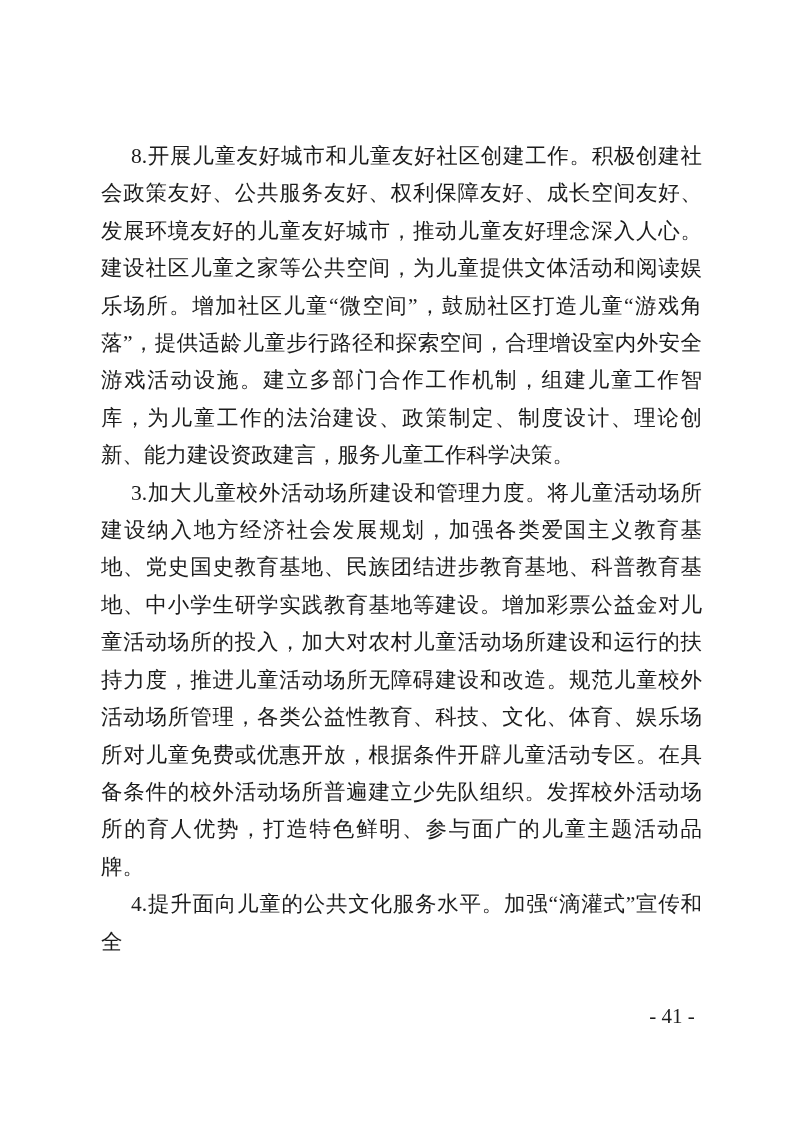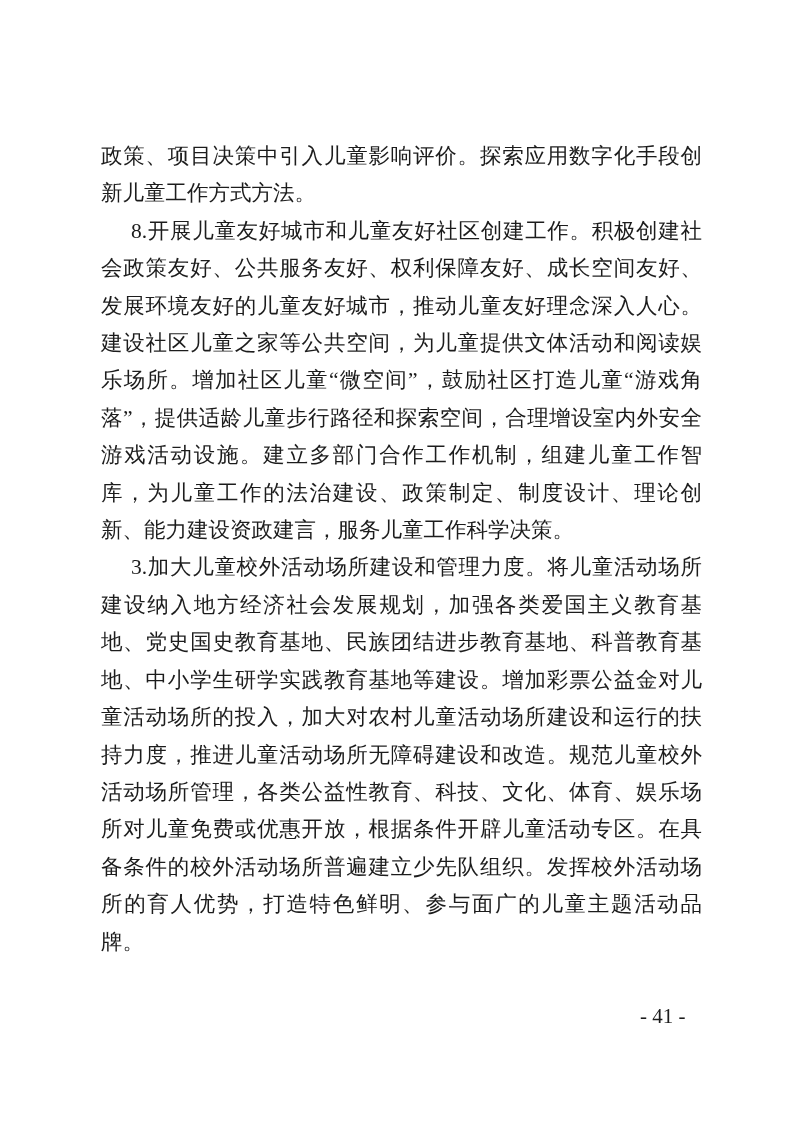--- a/index.html
+++ b/index.html
@@ -31,29 +31,29 @@
     margin: 0;
   }
   .para.indent {
     text-indent: 30px;
   }
   .page-number {
     position: absolute;
     left: 640px;
     top: 1004px;
     width: 64px;
-    text-align: left;
+    text-align: center;
     font-size: 21px;
     color: #1c1c1c;
     white-space: nowrap;
   }
 </style>
 </head>
 <body>
 
 <div class="page">
   <div class="body-text">
-    <p class="para">政策、项目决策中引入儿童影响评价。探索应用数字化手段创新儿童工作方式方法。</p>
     <p class="para indent">8.开展儿童友好城市和儿童友好社区创建工作。积极创建社会政策友好、公共服务友好、权利保障友好、成长空间友好、发展环境友好的儿童友好城市，推动儿童友好理念深入人心。建设社区儿童之家等公共空间，为儿童提供文体活动和阅读娱乐场所。增加社区儿童“微空间”，鼓励社区打造儿童“游戏角落”，提供适龄儿童步行路径和探索空间，合理增设室内外安全游戏活动设施。建立多部门合作工作机制，组建儿童工作智库，为儿童工作的法治建设、政策制定、制度设计、理论创新、能力建设资政建言，服务儿童工作科学决策。</p>
     <p class="para indent">3.加大儿童校外活动场所建设和管理力度。将儿童活动场所建设纳入地方经济社会发展规划，加强各类爱国主义教育基地、党史国史教育基地、民族团结进步教育基地、科普教育基地、中小学生研学实践教育基地等建设。增加彩票公益金对儿童活动场所的投入，加大对农村儿童活动场所建设和运行的扶持力度，推进儿童活动场所无障碍建设和改造。规范儿童校外活动场所管理，各类公益性教育、科技、文化、体育、娱乐场所对儿童免费或优惠开放，根据条件开辟儿童活动专区。在具备条件的校外活动场所普遍建立少先队组织。发挥校外活动场所的育人优势，打造特色鲜明、参与面广的儿童主题活动品牌。</p>
+    <p class="para indent">4.提升面向儿童的公共文化服务水平。加强“滴灌式”宣传和全</p>
   </div>
   <div class="page-number">- 41 -</div>
 </div>
 
 </body></html>

